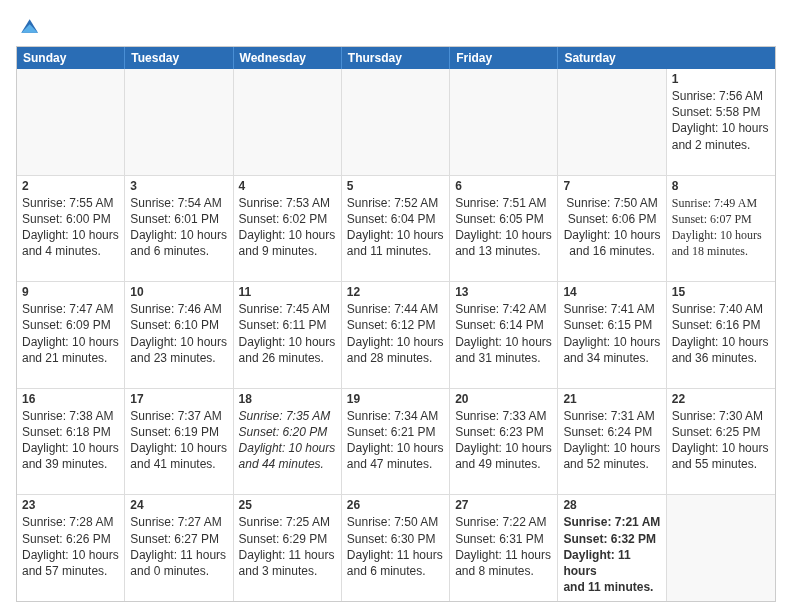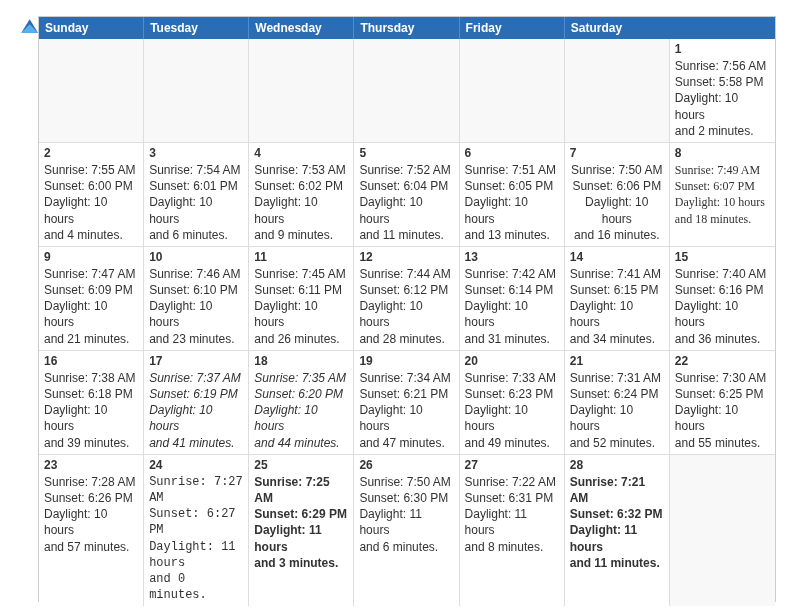--- a/index.html
+++ b/index.html
@@ -8,21 +8,21 @@
       background: #fff;
       width: 792px;
       height: 612px;
       overflow: hidden;
     }
     .page {
       width: 792px;
       height: 612px;
       padding: 16px 16px 10px 16px;
       display: flex;
-      flex-direction: row;
+      flex-direction: column;
     }
     .header {
       display: flex;
       justify-content: space-between;
       align-items: flex-start;
       margin-bottom: 10px;
     }
     .logo {
       display: flex;
       flex-direction: column;
@@ -262,21 +262,21 @@
         <div class="cal-row">
           <div class="cal-cell">
             <span class="day-num">16</span>
             <div class="day-info" style="white-space: pre-line;">Sunrise: 7:38 AM
 Sunset: 6:18 PM
 Daylight: 10 hours
 and 39 minutes.</div>
           </div>
           <div class="cal-cell">
             <span class="day-num">17</span>
-            <div class="day-info" style="white-space: pre-line; font-style: italic;">Sunrise: 7:37 AM
+            <div class="day-info" style="white-space: pre-line;">Sunrise: 7:37 AM
 Sunset: 6:19 PM
 Daylight: 10 hours
 and 41 minutes.</div>
           </div>
           <div class="cal-cell">
             <span class="day-num">18</span>
             <div class="day-info" style="white-space: pre-line; font-style: italic;">Sunrise: 7:35 AM
 Sunset: 6:20 PM
 Daylight: 10 hours
 and 44 minutes.</div>
@@ -313,28 +313,28 @@
         <div class="cal-row">
           <div class="cal-cell">
             <span class="day-num">23</span>
             <div class="day-info" style="white-space: pre-line;">Sunrise: 7:28 AM
 Sunset: 6:26 PM
 Daylight: 10 hours
 and 57 minutes.</div>
           </div>
           <div class="cal-cell">
             <span class="day-num">24</span>
-            <div class="day-info" style="white-space: pre-line; font-family: Liberation Mono, monospace;">Sunrise: 7:27 AM
+            <div class="day-info" style="white-space: pre-line;">Sunrise: 7:27 AM
 Sunset: 6:27 PM
 Daylight: 11 hours
 and 0 minutes.</div>
           </div>
           <div class="cal-cell">
             <span class="day-num">25</span>
-            <div class="day-info" style="white-space: pre-line; font-weight: bold;">Sunrise: 7:25 AM
+            <div class="day-info" style="white-space: pre-line;">Sunrise: 7:25 AM
 Sunset: 6:29 PM
 Daylight: 11 hours
 and 3 minutes.</div>
           </div>
           <div class="cal-cell">
             <span class="day-num">26</span>
             <div class="day-info" style="white-space: pre-line;">Sunrise: 7:50 AM
 Sunset: 6:30 PM
 Daylight: 11 hours
 and 6 minutes.</div>

